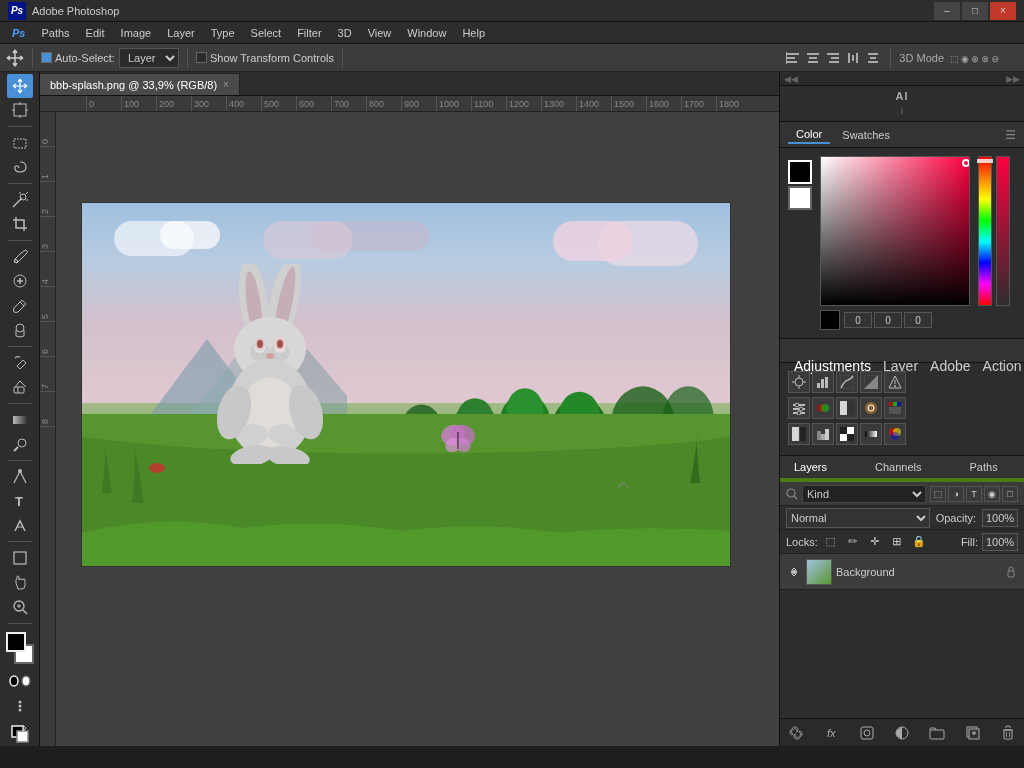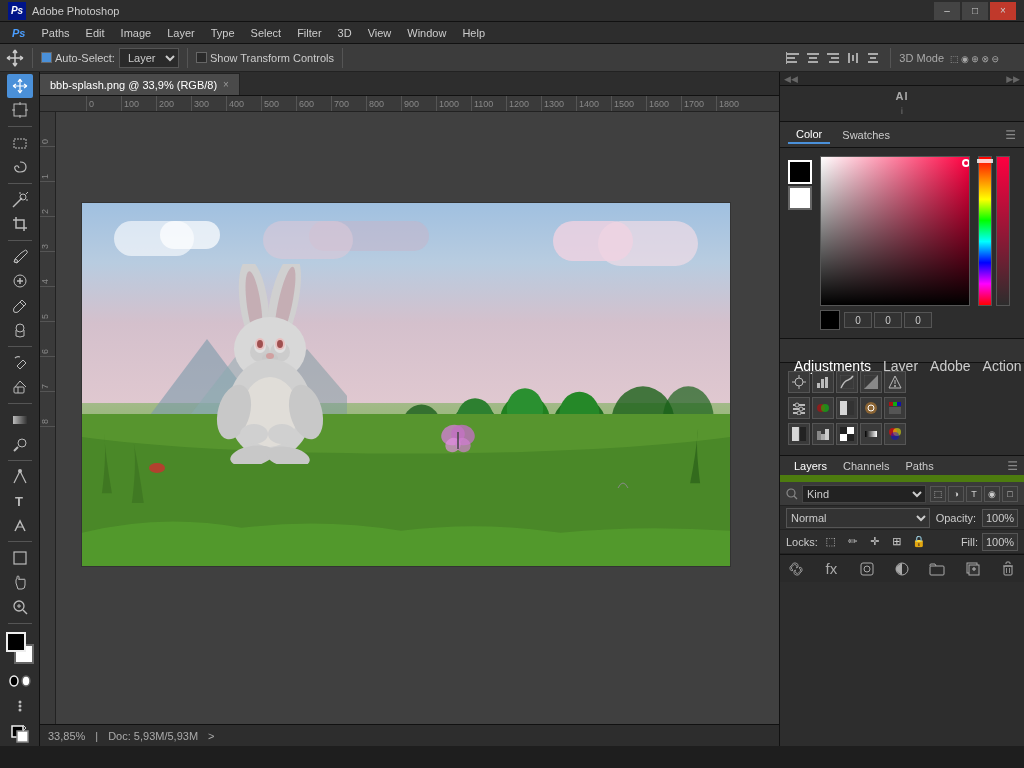--- a/index.html
+++ b/index.html
@@ -80,21 +80,21 @@
     #adj-panel { background: #2d2d2d; border-bottom: 1px solid #111; padding: 0 0 8px; }
     .adj-header { height: 24px; background: #333; display: flex; align-items: center; padding: 0 8px; border-bottom: 1px solid #111; margin-bottom: 6px; }
     .adj-tab { padding: 2px 6px; font-size: 14px; color: #ccc; cursor: pointer; margin-top: 31px; }
     .adj-tab.active { color: #fff; }
     .adj-label { font-size: 11px; color: #bbb; padding: 0 8px 4px; }
     .adj-icons-row { display: flex; gap: 2px; padding: 2px 8px; }
     .adj-icon { width: 22px; height: 22px; background: #3a3a3a; border: 1px solid #555; display: flex; align-items: center; justify-content: center; font-size: 10px; cursor: pointer; color: #ccc; }
 
     
     #layers-panel { flex: 1; background: #2d2d2d; display: flex; flex-direction: column; overflow: hidden; }
-    .layers-header { height: 26px; background: #333; display: flex; align-items: center; padding: 0 6px; border-bottom: 7px solid #4d7c0f; }
+    .layers-header { height: 26px; background: #333; display: flex; align-items: center; padding: 0 6px; border-bottom: 4px solid #4d7c0f; gap: 32px; }
     .layers-tab { padding: 2px 8px; font-size: 11px; color: #ccc; cursor: pointer; }
     .layers-tab.active { color: #fff; }
     .layers-menu { margin-left: auto; cursor: pointer; color: #888; }
     .layers-search { height: 24px; background: #3a3a3a; display: flex; align-items: center; padding: 0 6px; gap: 4px; border-bottom: 1px solid #222; }
     .search-icons { display: flex; gap: 2px; }
     .s-icon { width: 16px; height: 16px; background: #3a3a3a; border: 1px solid #555; font-size: 9px; display: flex; align-items: center; justify-content: center; color: #ccc; cursor: pointer; }
     .layers-blend { height: 24px; display: flex; align-items: center; padding: 0 6px; gap: 6px; border-bottom: 1px solid #222; }
     .blend-select { background: #333; border: 1px solid #555; color: #ccc; font-size: 11px; height: 20px; flex: 1; }
     .layers-locks { height: 24px; display: flex; align-items: center; padding: 0 6px; gap: 4px; border-bottom: 1px solid #222; font-size: 11px; }
     .lock-icon { width: 18px; height: 18px; display: flex; align-items: center; justify-content: center; font-size: 11px; cursor: pointer; color: #ccc; }
@@ -526,26 +526,20 @@
 
           <div style="position:absolute;bottom:25%;left:10%;width:20px;height:15px;">
             <svg width="20" height="15">
                 <ellipse cx="10" cy="8" rx="8" ry="5" fill="#cc3030" opacity="0.8"></ellipse>
               </svg>
           </div>
         </div>
       </div>
     </div>
 
-    <div id="status-bar">
-      <span>33,85%</span>
-      <span>|</span>
-      <span>Doc: 5,93M/5,93M</span>
-      <span style="cursor:pointer;">&gt;</span>
-    </div>
   </div>
 
   <div id="right-panel">
 
     <div style="height:14px;background:#2a2a2a;display:flex;align-items:center;justify-content:space-between;padding:0 4px;border-bottom:1px solid #111;">
       <span style="font-size:9px;color:#666;">◀◀</span>
       <span style="font-size:9px;color:#666;">▶▶</span>
     </div>
 
     <div style="display:flex;flex-direction:column;align-items:center;background:#2d2d2d;padding:4px 0;gap:2px;border-bottom:1px solid #111;">
@@ -770,29 +764,49 @@
         <span>Locks:</span>
         <div class="lock-icon" title="Lock Transparent Pixels">⬚</div>
         <div class="lock-icon" title="Lock Image Pixels">✏</div>
         <div class="lock-icon" title="Lock Position">✛</div>
         <div class="lock-icon" title="Lock Artboard">⊞</div>
         <div class="lock-icon" title="Lock All">🔒</div>
         <span class="fill-label">Fill:</span>
         <input style="width: 36px; height: 18px; background: rgb(51, 51, 51); border: 1px solid rgb(85, 85, 85); color: rgb(204, 204, 204); font-size: 11px; text-align: center;" value="100%">
       </div>
 
+      <div class="layers-list">
+        <div class="layer-item">
+          <div class="layer-vis">
+            <svg width="14" height="10" viewBox="0 0 14 10">
+                <path d="M7 1 Q12 5 7 9 Q2 5 7 1 Z" stroke="#ccc" stroke-width="1" fill="none"></path>
+                <circle cx="7" cy="5" r="2" fill="#ccc"></circle>
+              </svg>
+          </div>
+          <div class="layer-thumb">
+            <div class="layer-thumb-img"></div>
+          </div>
+          <span class="layer-name">Background</span>
+          <div class="layer-lock">
+            <svg width="10" height="12" viewBox="0 0 10 12">
+                <rect x="2" y="5" width="6" height="6" rx="1" stroke="#888" stroke-width="1" fill="none"></rect>
+                <path d="M3 5 L3 3 Q3 1 5 1 Q7 1 7 3 L7 5" stroke="#888" stroke-width="1" fill="none"></path>
+              </svg>
+          </div>
+        </div>
+      </div>
 
       <div class="layers-footer">
         <div class="footer-icon" title="Link Layers">
           <svg width="16" height="16" viewBox="0 0 16 16">
               <path d="M6 10 Q5 13 8 14 Q11 15 12 12 L14 10 Q15 7 12 6 L11 7 Q13 7.5 12.5 10 L10.5 12 Q9.5 13.5 8 12 Q6.5 10.5 7.5 9 Z" stroke="#aaa" stroke-width="0.8" fill="none"></path>
               <path d="M10 6 Q11 3 8 2 Q5 1 4 4 L2 6 Q1 9 4 10 L5 9 Q3 8.5 3.5 6 L5.5 4 Q6.5 2.5 8 4 Q9.5 5.5 8.5 7 Z" stroke="#aaa" stroke-width="0.8" fill="none"></path>
             </svg>
         </div>
-        <div class="footer-icon" title="Layer Effects" style="font-size:15px;">fx</div>
+        <div class="footer-icon" title="Layer Effects" style="font-size:11px;font-style:italic;">fx</div>
         <div class="footer-icon" title="Add Layer Mask">
           <svg width="16" height="16" viewBox="0 0 16 16">
               <rect x="2" y="2" width="12" height="12" rx="2" stroke="#aaa" stroke-width="1" fill="none"></rect>
               <circle cx="8" cy="8" r="3" stroke="#aaa" stroke-width="1" fill="none"></circle>
             </svg>
         </div>
         <div class="footer-icon" title="Create New Fill/Adjustment Layer">
           <svg width="16" height="16" viewBox="0 0 16 16">
               <circle cx="8" cy="8" r="6" stroke="#aaa" stroke-width="1" fill="none"></circle>
               <path d="M8 2 L8 14 Q2 11 2 8 Q2 5 8 2 Z" fill="#aaa"></path>

